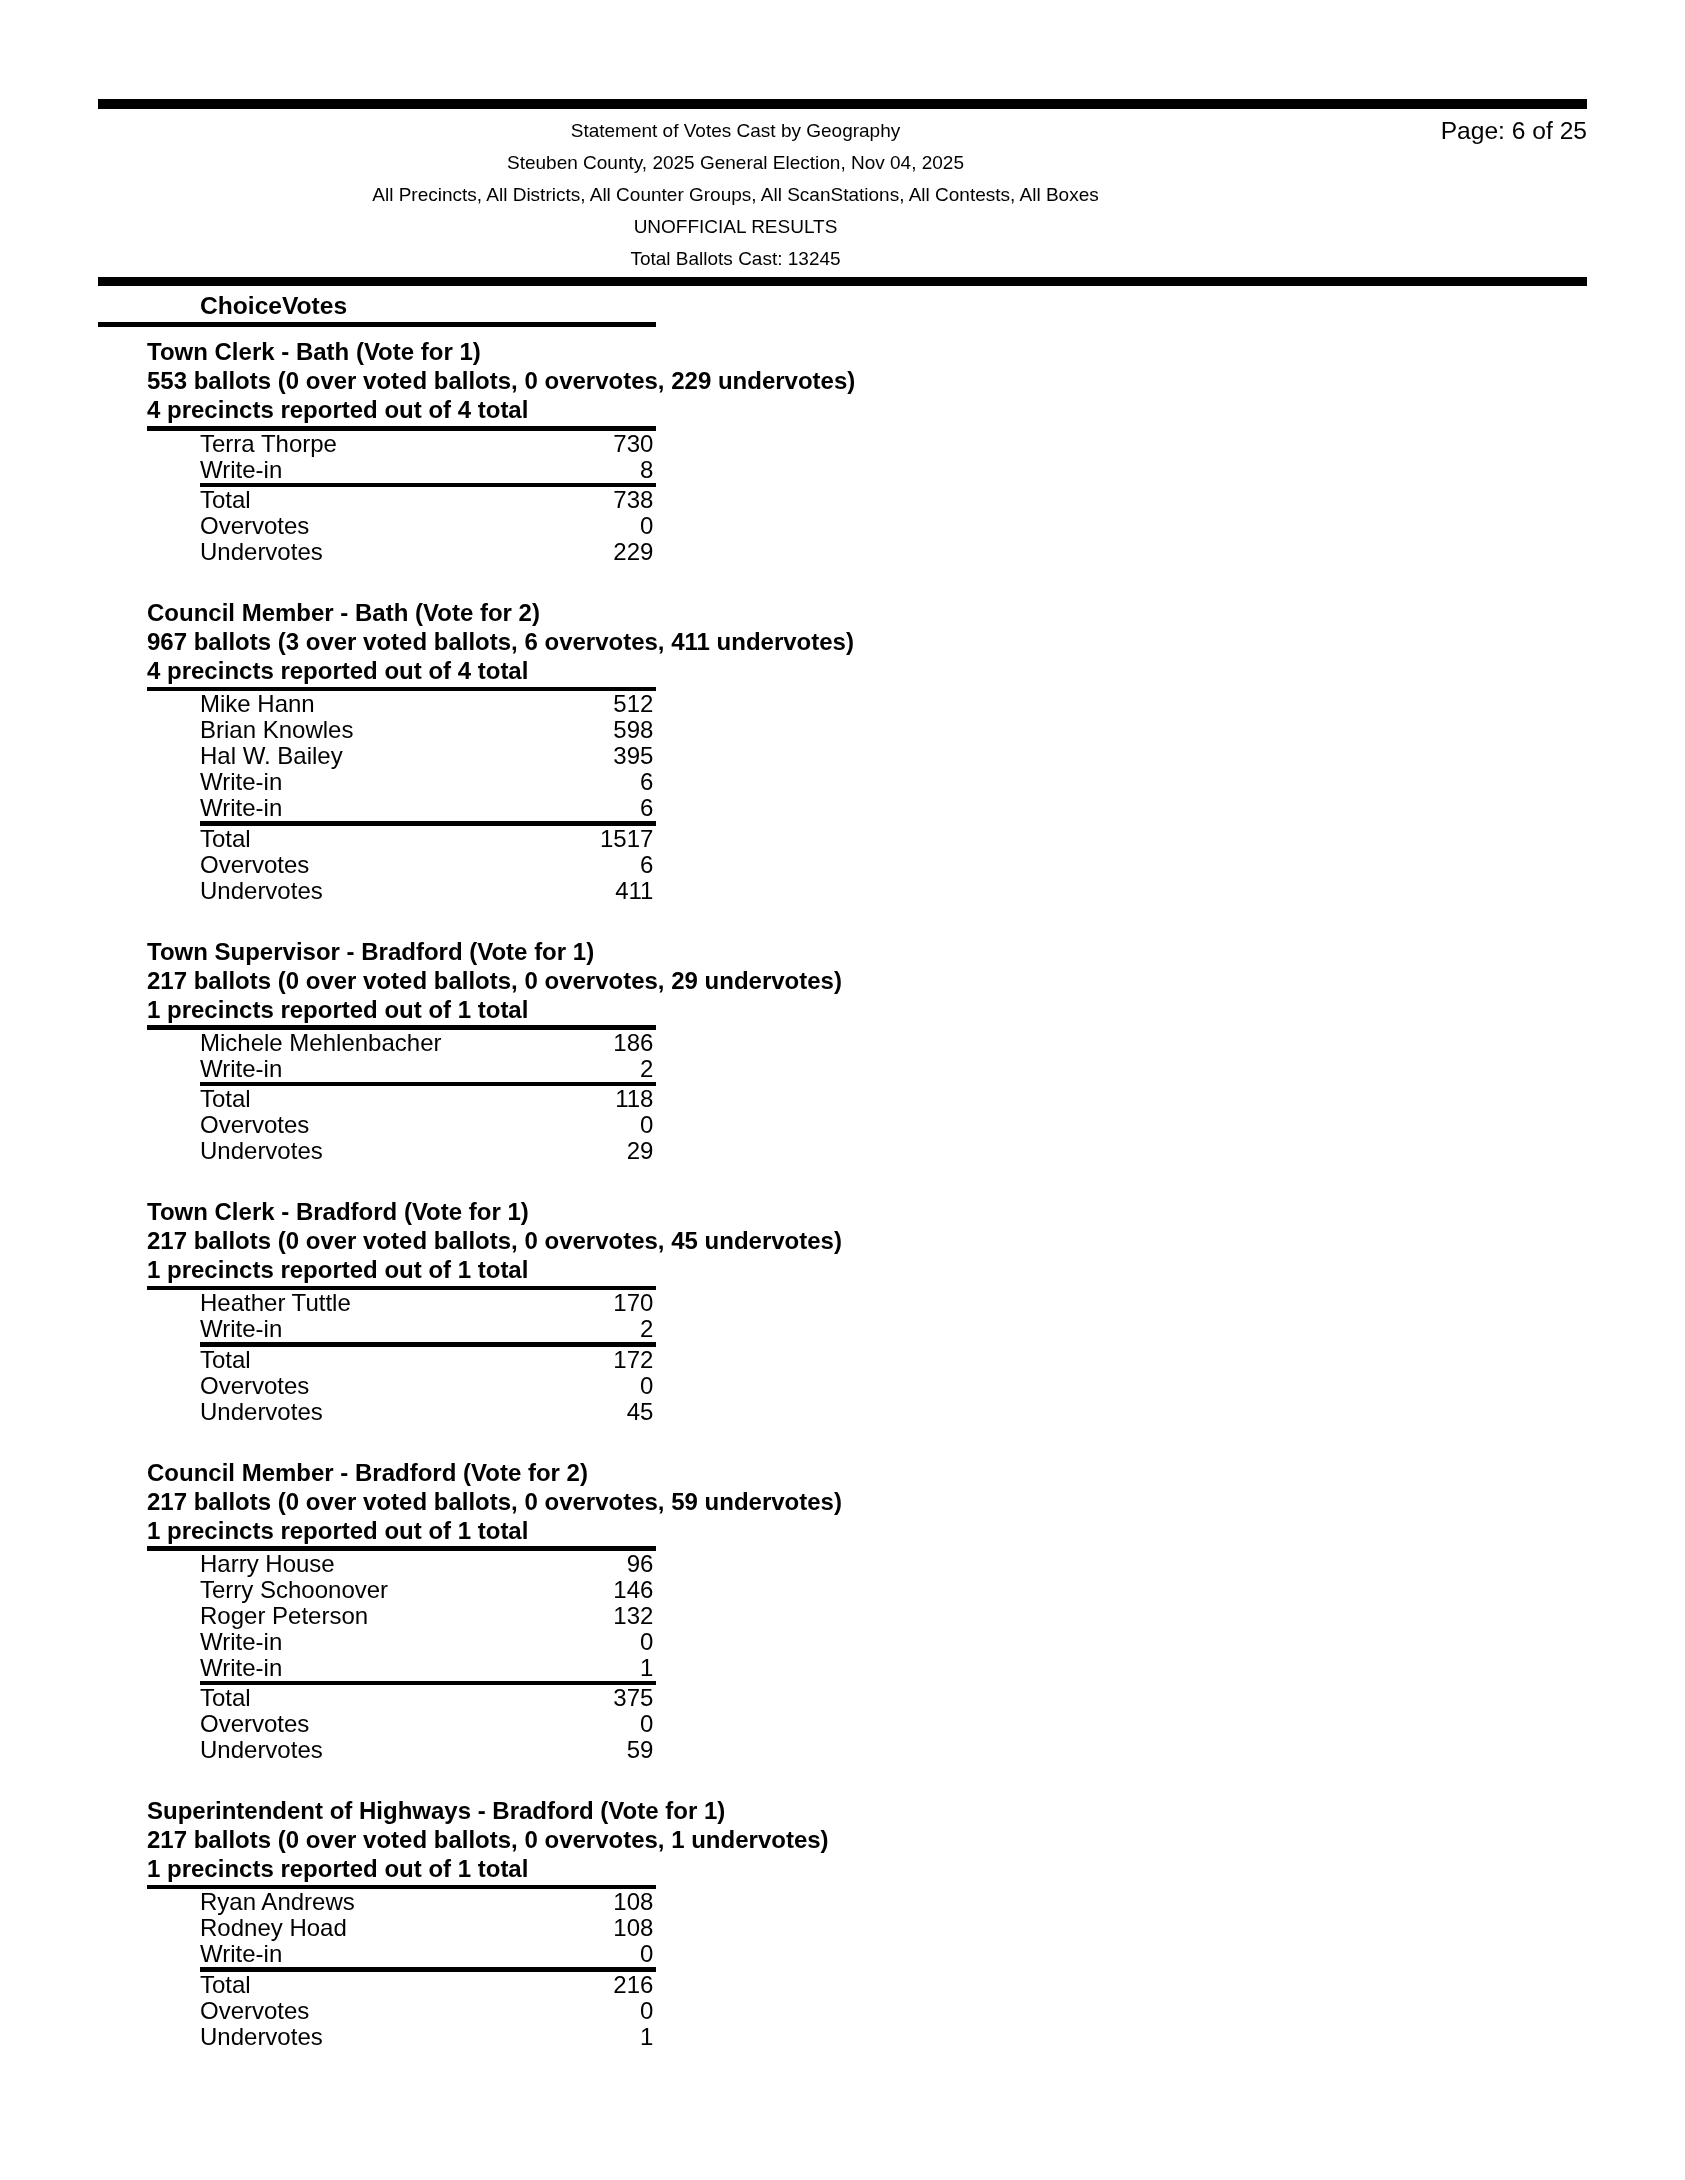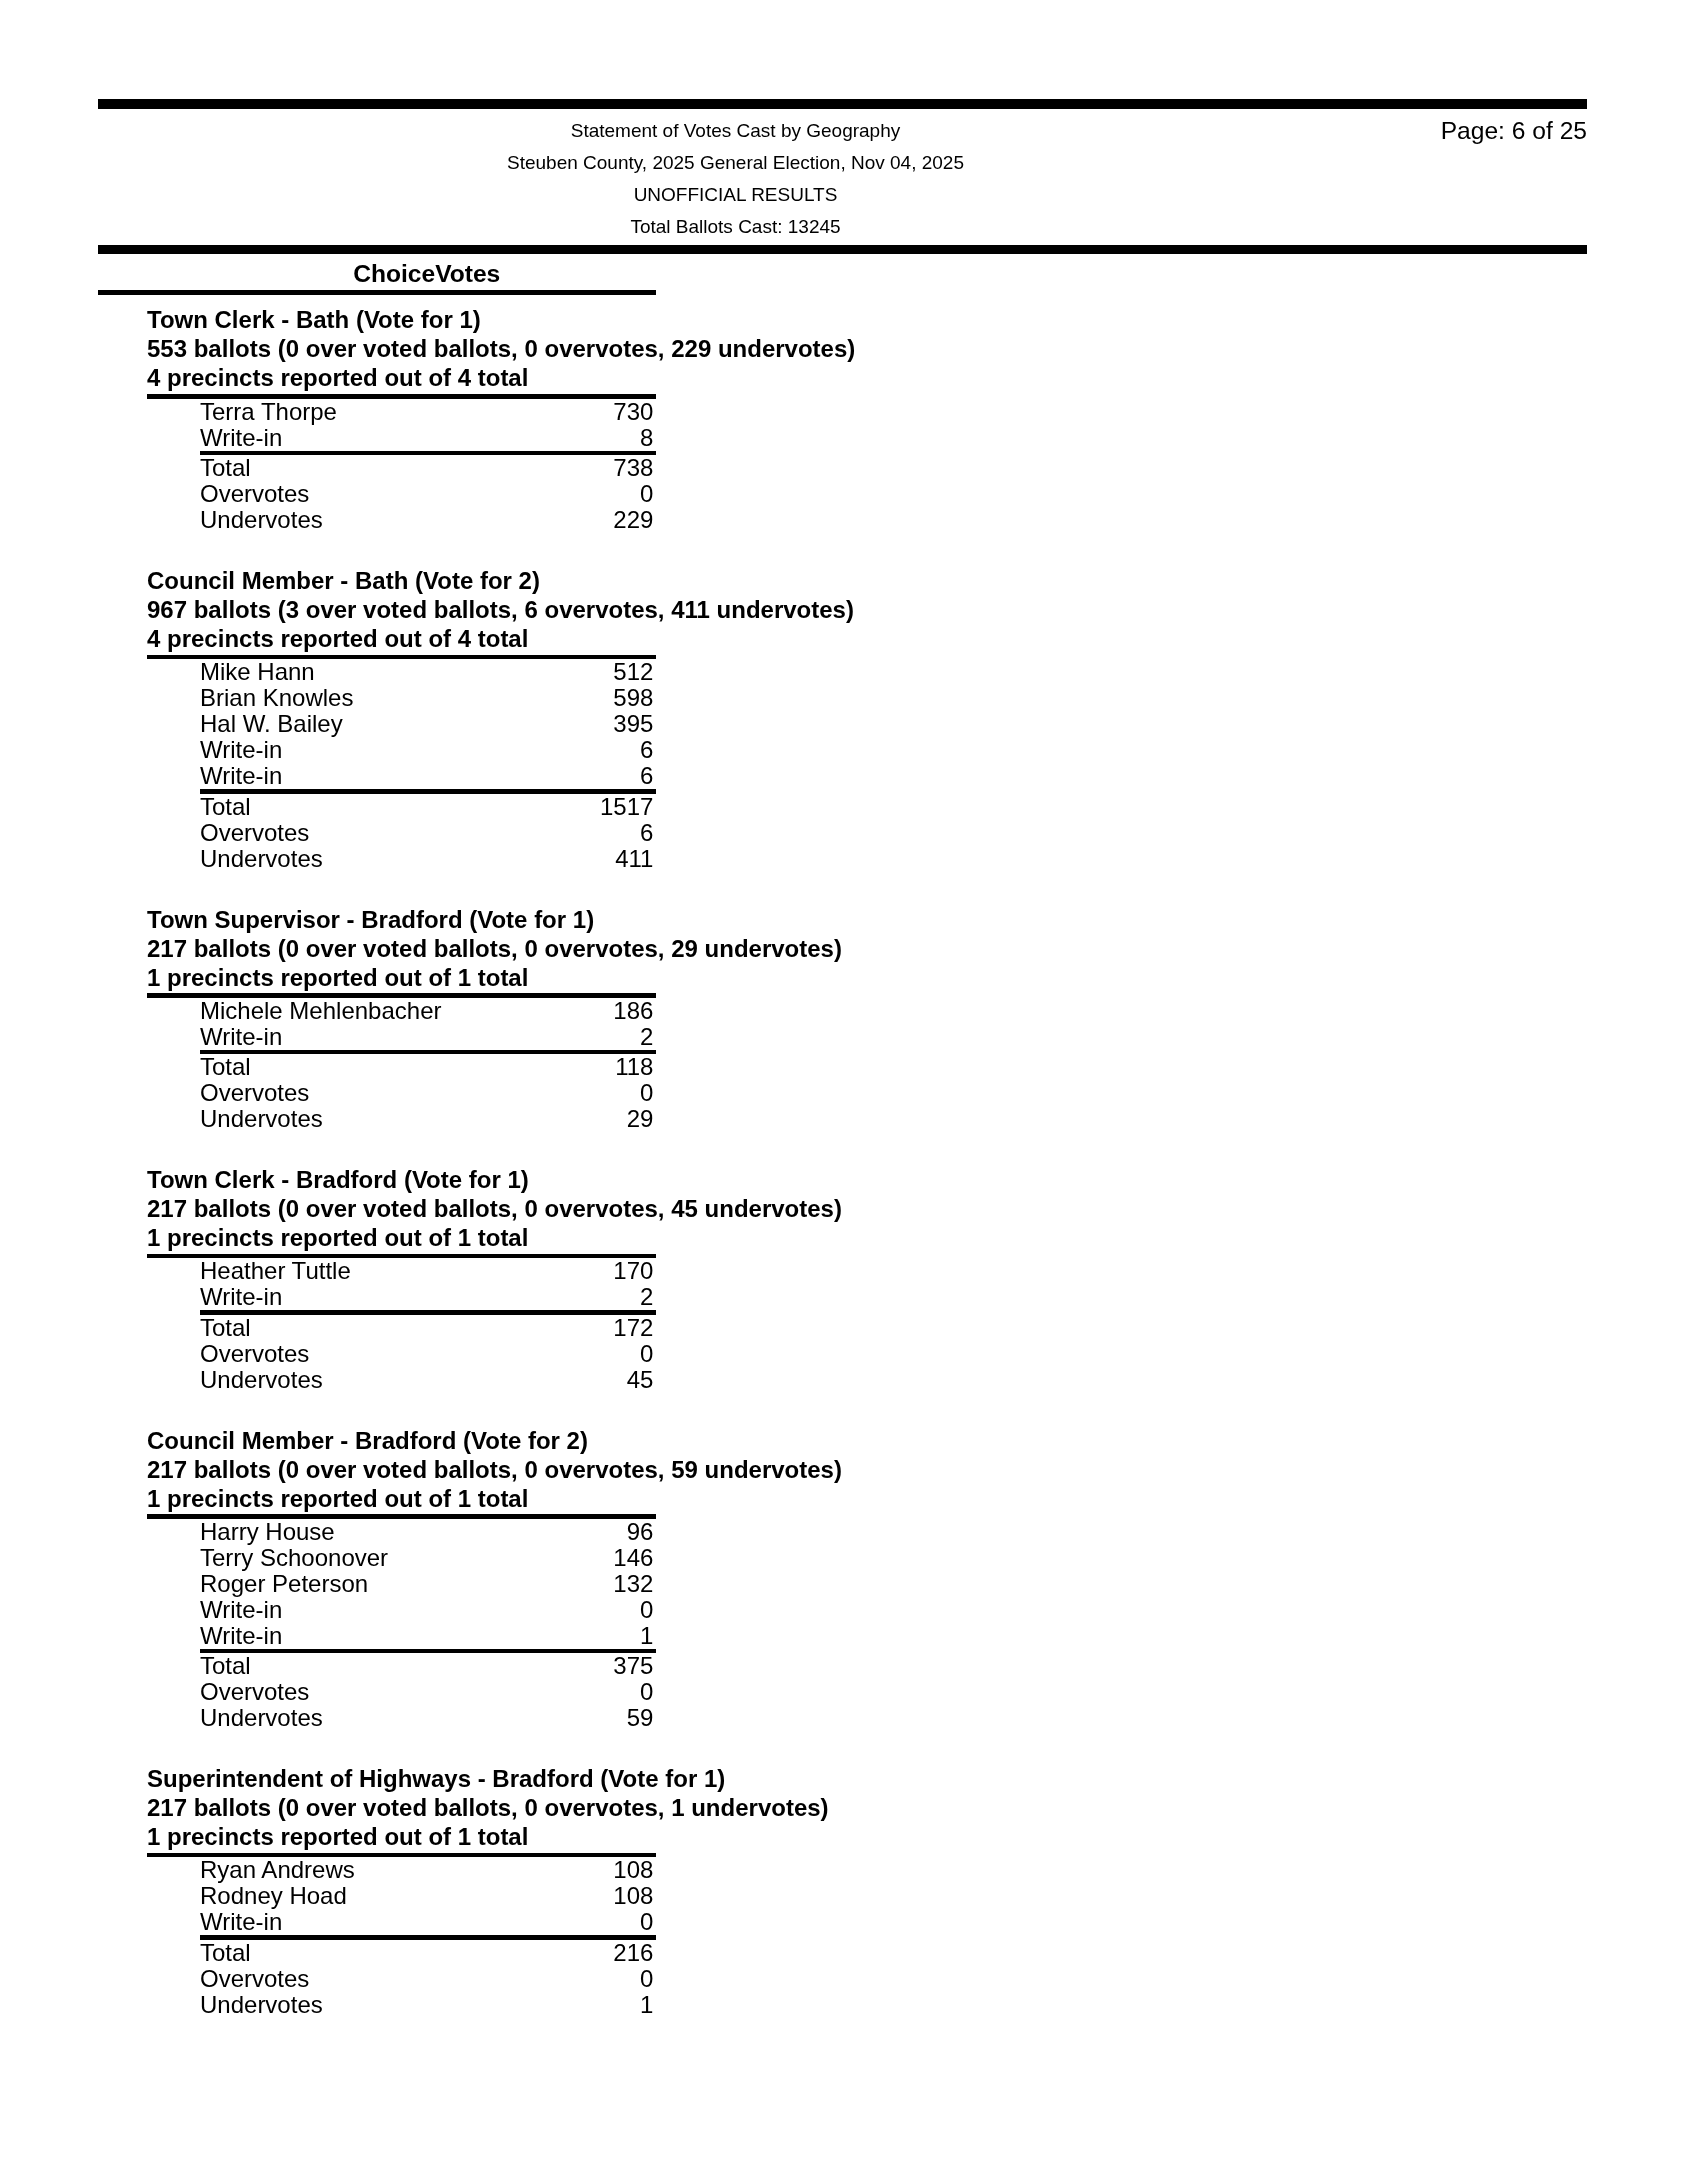--- a/index.html
+++ b/index.html
@@ -23,21 +23,21 @@
     font-size: 19px; line-height: 32px; white-space: nowrap;
   }
   .page-label {
     position: absolute; top: 6.1px; right: 0;
     font-size: 24.6px; line-height: 32px; text-align: right;
   }
   .col-head {
     margin-top: 4.4px;
     width: 558px; box-sizing: border-box;
     padding-left: 102px; padding-right: 2.6px;
-    display: flex; justify-content: center;
+    display: flex; justify-content: flex-start;
     font-weight: bold; font-size: 24.6px; line-height: 30px;
   }
   .rule { background: #000; height: 4.4px; }
   .rule.full { width: 558px; margin-top: 1.8px; }
   .contest { margin-top: 33px; width: 558px; }
   #contests > .contest:first-child { margin-top: 10.5px; }
   .c-title, .c-ballots, .c-precincts {
     font-weight: bold; font-size: 24px; line-height: 29px;
     margin-left: 49px; white-space: nowrap;
   }
@@ -56,20 +56,21 @@
 <body>
 
 <div class="page">
 
   <div class="bar"></div>
 
   <div class="report-header">
     <div class="header-lines">
       <div class="h-line">Statement of Votes Cast by Geography</div>
       <div class="h-line">Steuben County, 2025 General Election, Nov 04, 2025</div>
+      <div class="h-line">All Precincts, All Districts, All Counter Groups, All ScanStations, All Contests, All Boxes</div>
       <div class="h-line">UNOFFICIAL RESULTS</div>
       <div class="h-line">Total Ballots Cast: 13245</div>
     </div>
     <div class="page-label">Page: 6 of 25</div>
   </div>
 
   <div class="bar"></div>
 
   <div class="col-head">
     <span>Choice</span>

